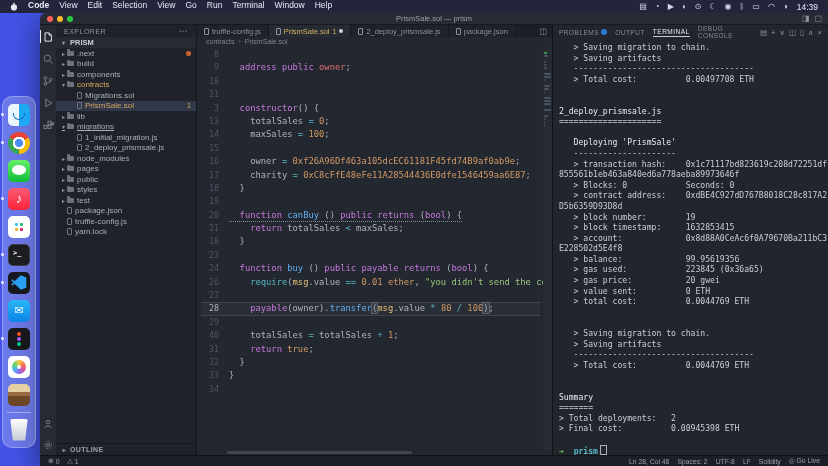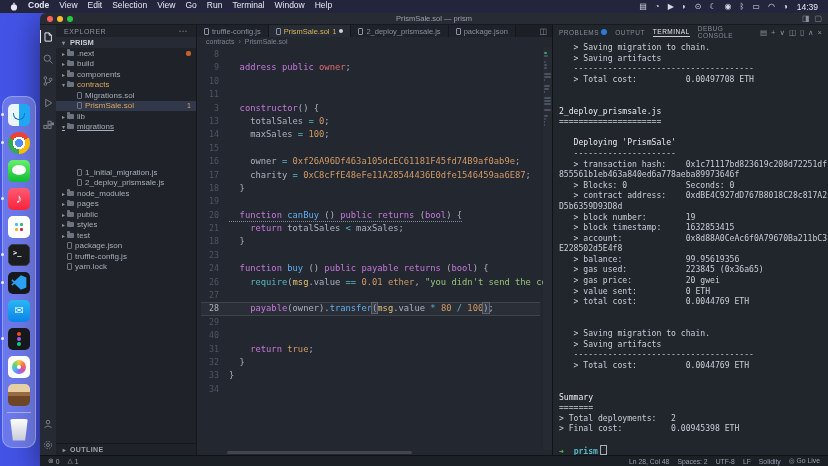--- a/index.html
+++ b/index.html
@@ -309,21 +309,21 @@
           <div class="trow" style="padding-left: 4px;">
             <span class="chev">▸</span>
             <span class="fold-ic"></span>
             <span class="tlabel">lib</span>
           </div>
           <div class="trow" style="padding-left: 4px; text-decoration: underline;">
             <span class="chev">▾</span>
             <span class="fold-ic"></span>
             <span class="tlabel">migrations</span>
           </div>
-          <div class="trow" style="padding-left: 14px; margin-top: 35px;">
+          <div class="trow" style="padding-left: 14px;">
             <span class="chev"></span>
             <span class="file-ic"></span>
             <span class="tlabel">1_initial_migration.js</span>
           </div>
           <div class="trow" style="padding-left: 14px;">
             <span class="chev"></span>
             <span class="file-ic"></span>
             <span class="tlabel">2_deploy_prismsale.js</span>
           </div>
           <div class="trow" style="padding-left: 4px;">
@@ -416,21 +416,21 @@
           <div class="cl"><span class="gut">19</span><span class="ctext"></span></div>
           <div class="cl"><span class="gut">20</span><span class="ctext warnline"><span class="tk-k">  function</span><span class="tk-f"> canBuy</span><span class="tk-p"> () </span><span class="tk-k">public</span><span class="tk-p"> </span><span class="tk-k">returns</span><span class="tk-p"> (</span><span class="tk-k">bool</span><span class="tk-p">) {</span></span></div>
           <div class="cl"><span class="gut">21</span><span class="ctext"><span class="tk-k">    return</span><span class="tk-p"> totalSales </span><span class="tk-o">&lt;</span><span class="tk-p"> maxSales;</span></span></div>
           <div class="cl"><span class="gut">18</span><span class="ctext"><span class="tk-p">  }</span></span></div>
           <div class="cl"><span class="gut">23</span><span class="ctext"></span></div>
           <div class="cl"><span class="gut">24</span><span class="ctext"><span class="tk-k">  function</span><span class="tk-f"> buy</span><span class="tk-p"> () </span><span class="tk-k">public</span><span class="tk-p"> </span><span class="tk-k">payable</span><span class="tk-p"> </span><span class="tk-k">returns</span><span class="tk-p"> (</span><span class="tk-k">bool</span><span class="tk-p">) {</span></span></div>
           <div class="cl"><span class="gut">26</span><span class="ctext"><span class="tk-c">    require</span><span class="tk-p">(</span><span class="tk-m">msg</span><span class="tk-p">.value </span><span class="tk-o">==</span><span class="tk-p"> </span><span class="tk-n">0.01</span><span class="tk-p"> </span><span class="tk-n">ether</span><span class="tk-p">, </span><span class="tk-s">"you didn't send the correct</span></span></div>
           <div class="cl"><span class="gut">27</span><span class="ctext"></span></div>
           <div class="cl cur"><span class="gut">28</span><span class="ctext"><span class="tk-k">    payable</span><span class="tk-p">(owner).</span><span class="tk-f">transfer</span><span class="tk-b">(</span><span class="tk-m">msg</span><span class="tk-p">.value </span><span class="tk-o">*</span><span class="tk-p"> </span><span class="tk-n">80</span><span class="tk-p"> </span><span class="tk-o">/</span><span class="tk-p"> </span><span class="tk-n">100</span><span class="tk-b">)</span><span class="tk-p">;</span></span></div>
           <div class="cl"><span class="gut">29</span><span class="ctext"></span></div>
-          <div class="cl"><span class="gut">40</span></div>
+          <div class="cl"><span class="gut">40</span><span class="ctext"><span class="tk-p">    totalSales </span><span class="tk-o">=</span><span class="tk-p"> totalSales </span><span class="tk-o">+</span><span class="tk-p"> </span><span class="tk-n">1</span><span class="tk-p">;</span></span></div>
           <div class="cl"><span class="gut">31</span><span class="ctext"><span class="tk-k">    return</span><span class="tk-p"> </span><span class="tk-n">true</span><span class="tk-p">;</span></span></div>
           <div class="cl"><span class="gut">32</span><span class="ctext"><span class="tk-p">  }</span></span></div>
           <div class="cl"><span class="gut">33</span><span class="ctext"><span class="tk-p">}</span></span></div>
           <div class="cl"><span class="gut">34</span><span class="ctext"></span></div>
         </div>
       <div class="minimap" id="minimap">
           <div class="mm-bar" style="width: 0px;"></div>
           <div class="mm-bar mm-g" style="width: 3.22px;"></div>
           <div class="mm-bar" style="width: 3.5px;"></div>
           <div class="mm-bar" style="width: 0px;"></div>

